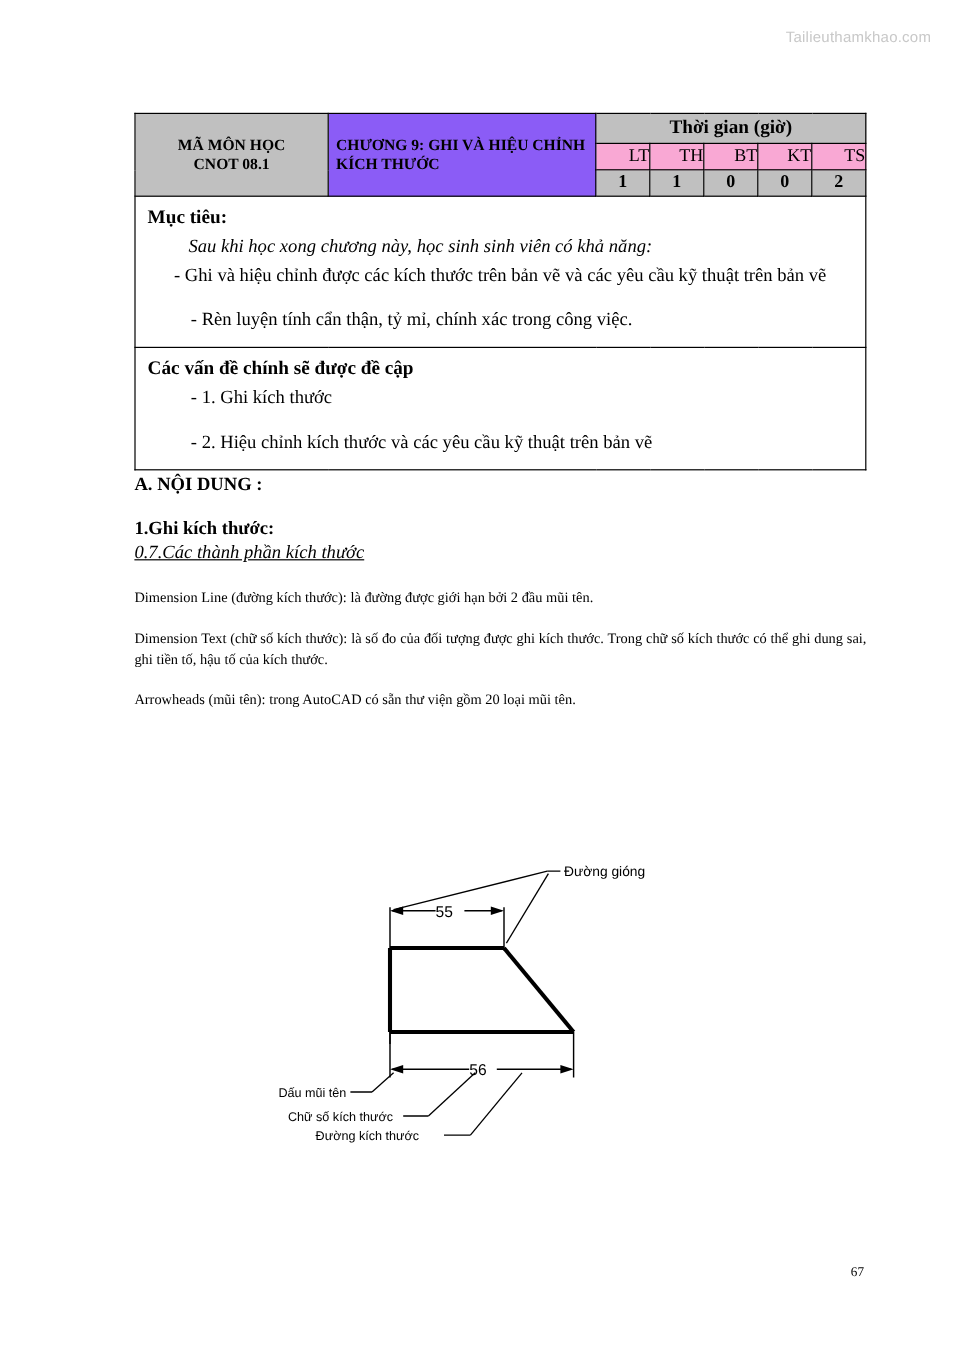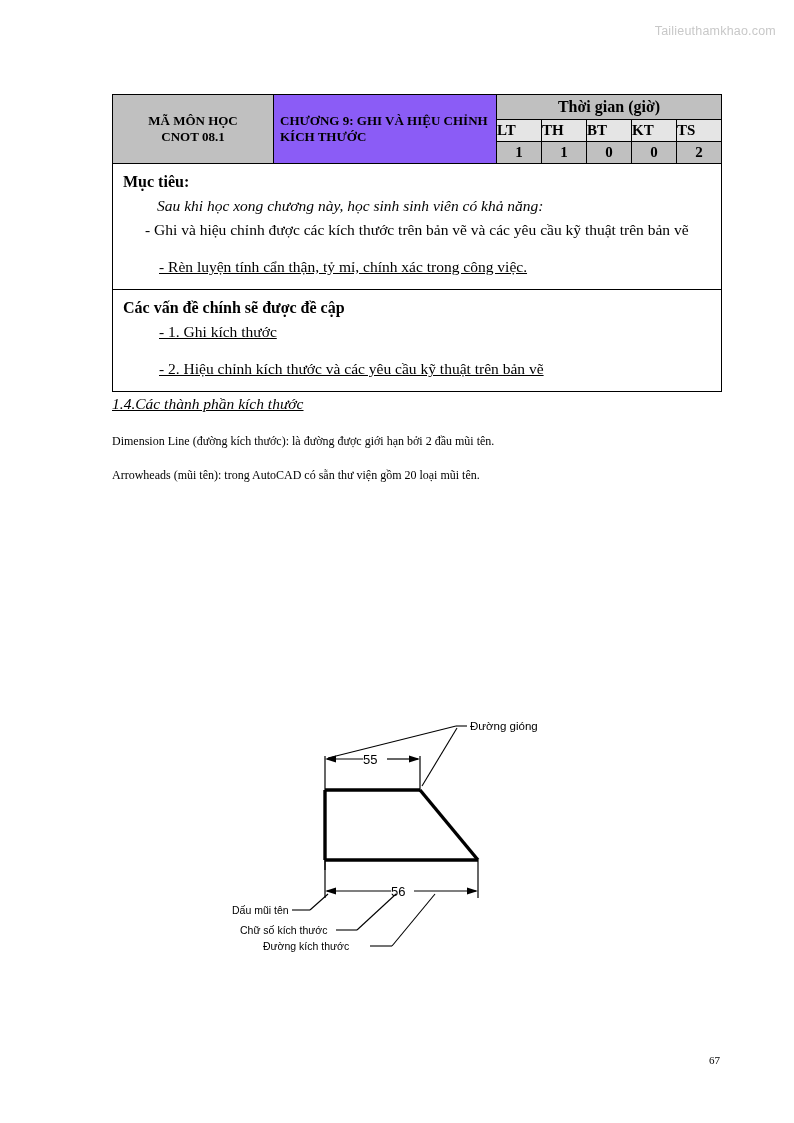--- a/index.html
+++ b/index.html
@@ -66,23 +66,23 @@
     text-transform: uppercase;
   }
   .time-head {
     background: #c0c0c0;
     text-align: center;
     font-weight: bold;
     font-size: 16px;
     padding: 3px 0 3px 0 !important;
   }
   .time-sub {
-    background: #e5e5e5;
-    text-align: left;
-    font-weight: bold;
+    background: #f9a8d4;
+    text-align: right;
+    font-weight: normal;
     font-size: 15px;
     padding: 2px 0 2px 0 !important;
     width: 49px;
   }
   .time-val {
     background: #c0c0c0;
     text-align: center;
     font-weight: bold;
     font-size: 15px;
     padding: 2px 0 2px 0 !important;
@@ -105,21 +105,20 @@
     margin: 0 0 1px 0;
     padding-left: 34px;
   }
   .sect-line {
     margin: 0;
     text-indent: 22px;
   }
   .bullet-line {
     margin: 0;
     padding-left: 36px;
-    text-decoration: underline;
   }
   .bullet-line.gap {
     margin-top: 15px;
   }
 
   
   .content {
     position: absolute;
     left: 112px;
     top: 395px;
@@ -211,22 +210,25 @@
         <td class="sect-cell" colspan="7">
           <p class="sect-title">Các vấn đề chính sẽ được đề cập</p>
           <p class="bullet-line">- 1. Ghi kích thước</p>
           <p class="bullet-line gap">- 2. Hiệu chỉnh kích thước và các yêu cầu kỹ thuật trên bản vẽ</p>
         </td>
       </tr>
     </tbody>
   </table>
 
   <div class="content">
-    <div><span class="h-11">1.4.Các thành phần kích thước</span></div>
+    <p class="h-a">A. NỘI DUNG :</p>
+    <p class="h-1">1.Ghi kích thước:</p>
+    <div><span class="h-11">0.7.Các thành phần kích thước</span></div>
     <p class="para">Dimension Line (đường kích thước): là đường được giới hạn bởi 2 đầu mũi tên.</p>
+    <p class="para">Dimension Text (chữ số kích thước): là số đo của đối tượng được ghi kích thước. Trong chữ số kích thước có thể ghi dung sai, ghi tiền tố, hậu tố của kích thước.</p>
     <p class="para">Arrowheads (mũi tên): trong AutoCAD có sẵn thư viện gồm 20 loại mũi tên.</p>
   </div>
 
   <div class="figure">
     <svg width="340" height="245" viewBox="0 0 340 245" xmlns="http://www.w3.org/2000/svg">
       <g stroke="#000000" fill="none">
 
         <line x1="101" y1="48" x2="101" y2="162" stroke-width="1.2"></line>
         <line x1="196" y1="48" x2="196" y2="84" stroke-width="1.2"></line>
         <line x1="254" y1="152" x2="254" y2="190" stroke-width="1.2"></line>

